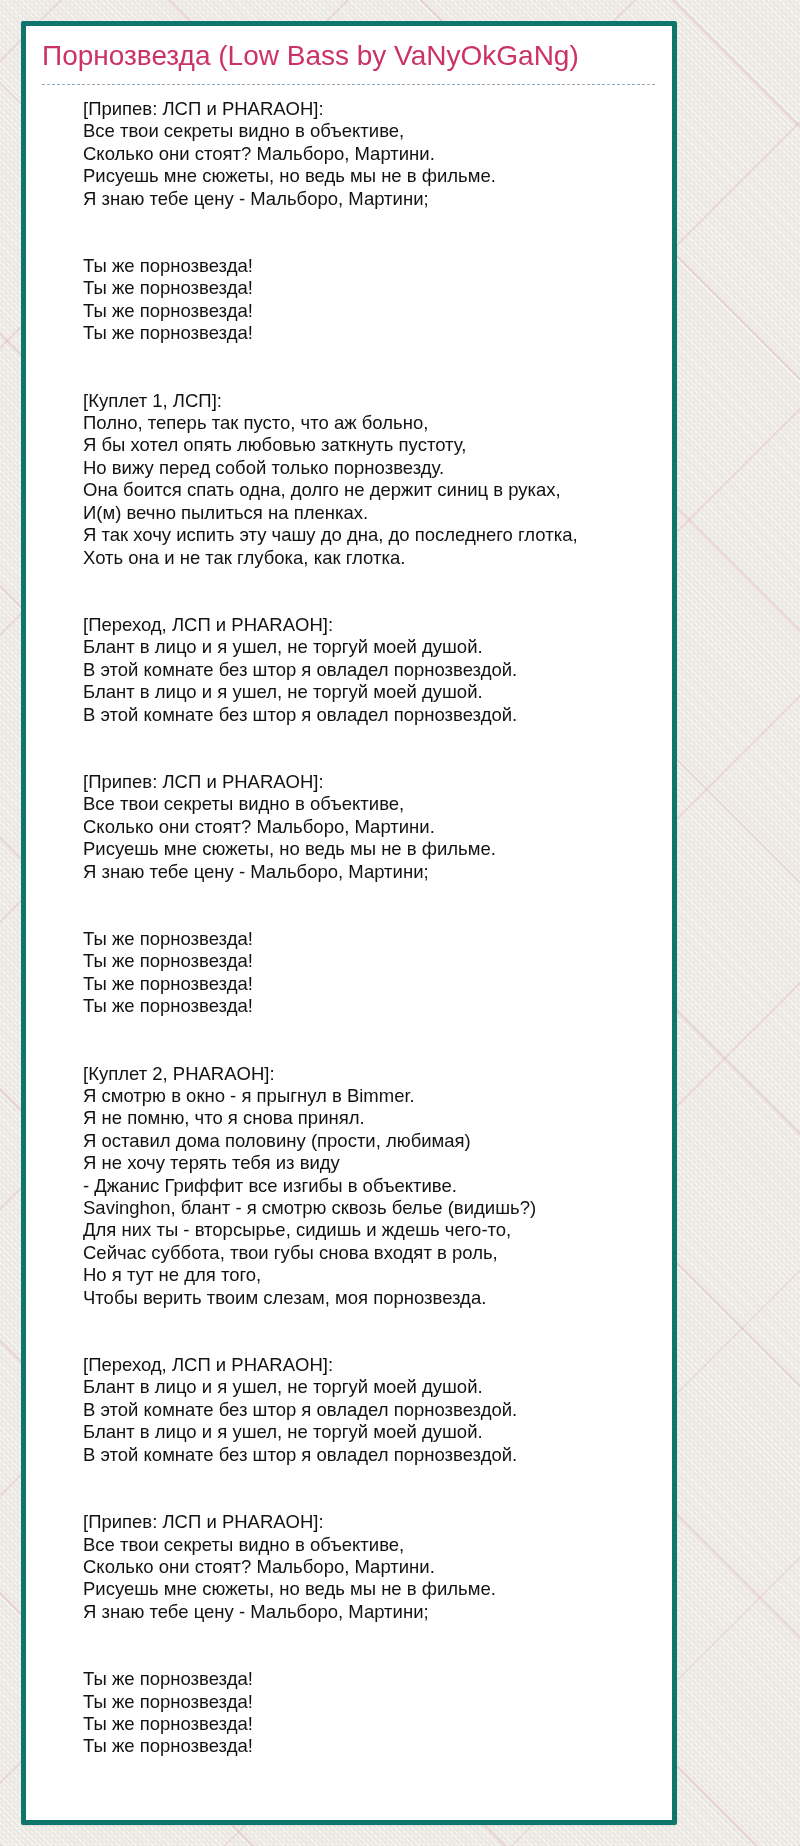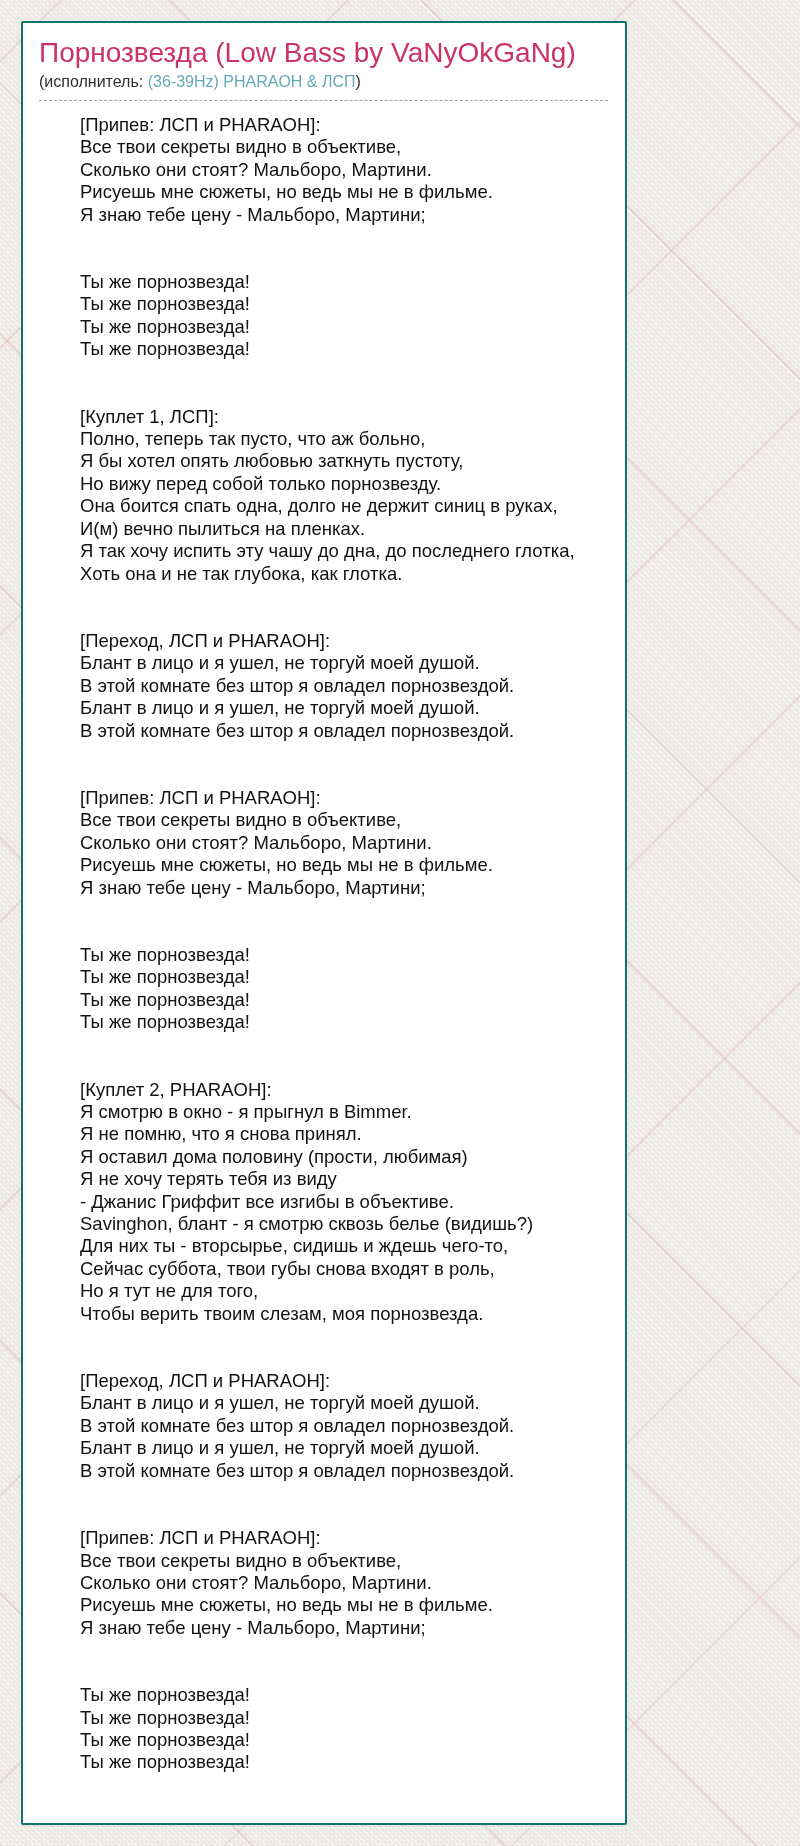--- a/index.html
+++ b/index.html
@@ -14,25 +14,25 @@
       repeating-linear-gradient(-45deg, rgba(219,150,163,0.22) 0 2px, transparent 2px 203px),
       radial-gradient(rgba(120,110,100,0.05) 1px, transparent 1px),
       repeating-linear-gradient(45deg, rgba(255,255,255,0.5) 0 1px, transparent 1px 4px);
     background-size: auto, auto, 4px 4px, auto;
     overflow: hidden;
   }
   .card {
     position: absolute;
     left: 21px;
     top: 21px;
-    width: 606px;
+    width: 656px;
     height: 1804px;
     box-sizing: border-box;
     background: #ffffff;
-    border: 2px solid #0f766e;
+    border: 5px solid #0f766e;
     border-radius: 2px;
     box-shadow: 0 1px 2px rgba(0,0,0,0.06);
     padding: 13px 17px 20px 16px;
     overflow: hidden;
   }
   .song-header {
     border-bottom: 1px dashed #94a7b6;
     padding-bottom: 9px;
     margin-bottom: 13px;
   }
@@ -64,21 +64,20 @@
     margin: 0 0 45px 0;
   }
   .lyrics p.stanza:last-child { margin-bottom: 0; }
 </style>
 </head>
 <body>
 
 <div class="card">
   <div class="song-header">
     <h1 class="song-title">Порнозвезда (Low Bass by VaNyOkGaNg)</h1>
-    <div class="artist-line"><span>(исполнитель: </span><a href="#">(36-39Hz) PHARAOH &amp; ЛСП</a><span>)</span></div>
   </div>
   <div class="lyrics">
       <p class="stanza">[Припев: ЛСП и PHARAOH]:<br>Все твои секреты видно в объективе,<br>Сколько они стоят? Мальборо, Мартини.<br>Рисуешь мне сюжеты, но ведь мы не в фильме.<br>Я знаю тебе цену - Мальборо, Мартини;</p>
       <p class="stanza">Ты же порнозвезда!<br>Ты же порнозвезда!<br>Ты же порнозвезда!<br>Ты же порнозвезда!</p>
       <p class="stanza">[Куплет 1, ЛСП]:<br>Полно, теперь так пусто, что аж больно,<br>Я бы хотел опять любовью заткнуть пустоту,<br>Но вижу перед собой только порнозвезду.<br>Она боится спать одна, долго не держит синиц в руках,<br>И(м) вечно пылиться на пленках.<br>Я так хочу испить эту чашу до дна, до последнего глотка,<br>Хоть она и не так глубока, как глотка.</p>
       <p class="stanza">[Переход, ЛСП и PHARAOH]:<br>Блант в лицо и я ушел, не торгуй моей душой.<br>В этой комнате без штор я овладел порнозвездой.<br>Блант в лицо и я ушел, не торгуй моей душой.<br>В этой комнате без штор я овладел порнозвездой.</p>
       <p class="stanza">[Припев: ЛСП и PHARAOH]:<br>Все твои секреты видно в объективе,<br>Сколько они стоят? Мальборо, Мартини.<br>Рисуешь мне сюжеты, но ведь мы не в фильме.<br>Я знаю тебе цену - Мальборо, Мартини;</p>
       <p class="stanza">Ты же порнозвезда!<br>Ты же порнозвезда!<br>Ты же порнозвезда!<br>Ты же порнозвезда!</p>
       <p class="stanza">[Куплет 2, PHARAOH]:<br>Я смотрю в окно - я прыгнул в Bimmer.<br>Я не помню, что я снова принял.<br>Я оставил дома половину (прости, любимая)<br>Я не хочу терять тебя из виду<br>- Джанис Гриффит все изгибы в объективе.<br>Savinghon, блант - я смотрю сквозь белье (видишь?)<br>Для них ты - вторсырье, сидишь и ждешь чего-то,<br>Сейчас суббота, твои губы снова входят в роль,<br>Но я тут не для того,<br>Чтобы верить твоим слезам, моя порнозвезда.</p>
       <p class="stanza">[Переход, ЛСП и PHARAOH]:<br>Блант в лицо и я ушел, не торгуй моей душой.<br>В этой комнате без штор я овладел порнозвездой.<br>Блант в лицо и я ушел, не торгуй моей душой.<br>В этой комнате без штор я овладел порнозвездой.</p>

